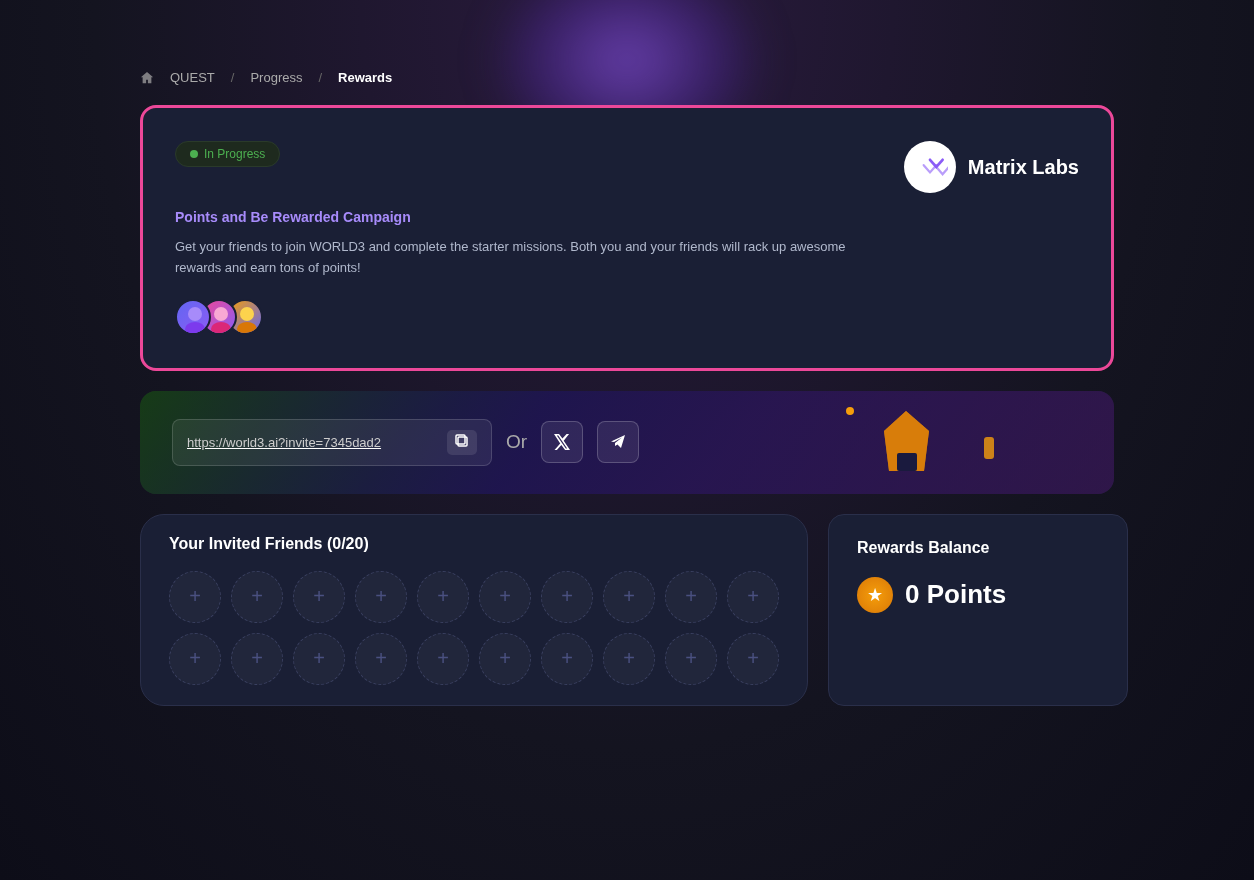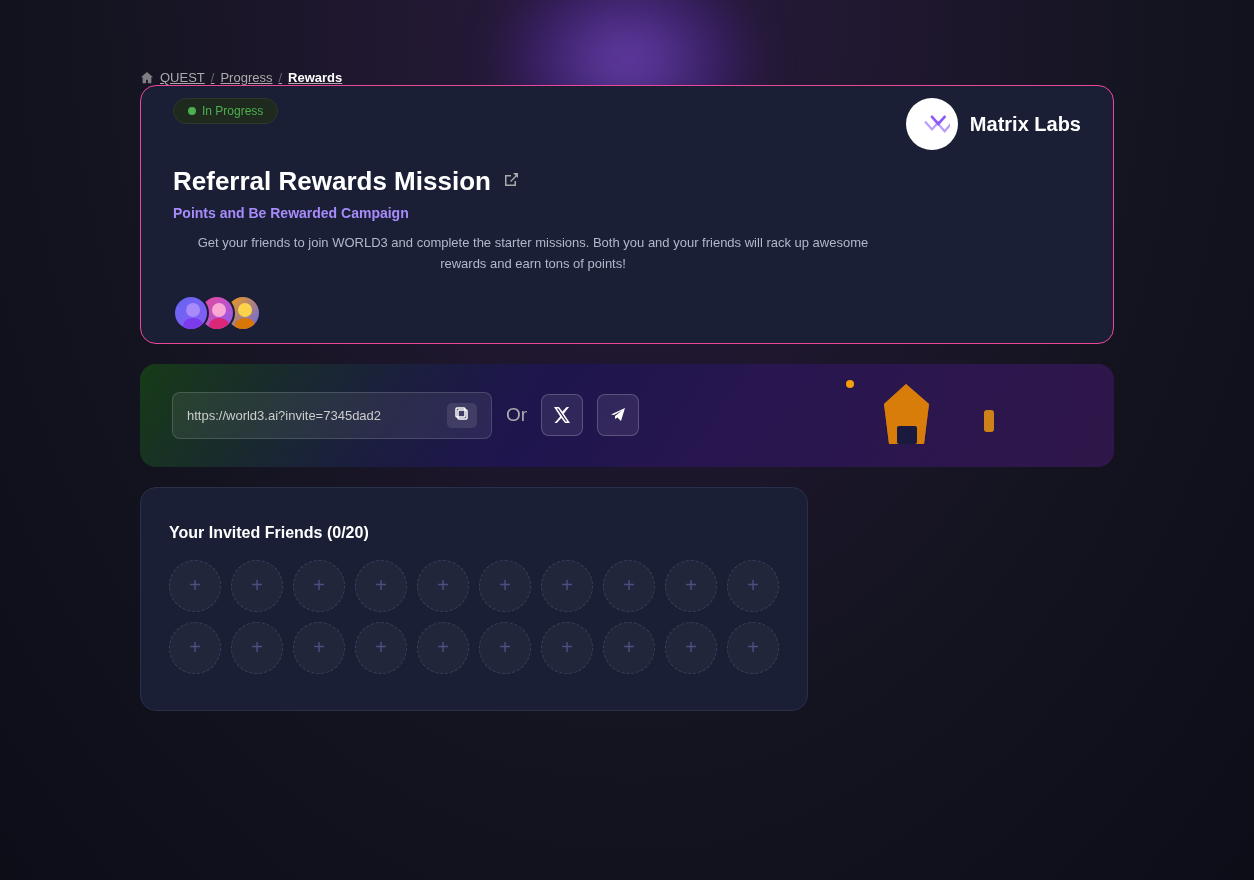--- a/index.html
+++ b/index.html
@@ -33,47 +33,47 @@
       position: relative;
       z-index: 1;
       padding: 30px 140px;
       padding-top: 70px;
     }
 
     
     .breadcrumb {
       display: flex;
       align-items: center;
-      gap: 6px;
+      gap: 16px;
+      margin-bottom: 20px;
       font-size: 13px;
       color: #aaa;
-      text-decoration: underline;
     }
 
     .breadcrumb-home-icon {
       width: 14px;
       height: 14px;
       opacity: 0.7;
     }
 
     .breadcrumb-separator {
       color: #666;
     }
 
     .breadcrumb-current {
       color: #fff;
       font-weight: 600;
     }
 
     
     .mission-card {
       background: #1a1f35;
-      border: 1px solid #ec4899;
+      border: 3px solid #ec4899;
       border-radius: 16px;
-      padding: 12px 32px;
+      padding: 33px 32px;
       margin-bottom: 20px;
       position: relative;
     }
 
     .mission-header-row {
       display: flex;
       justify-content: space-between;
       align-items: flex-start;
       margin-bottom: 16px;
     }
@@ -146,21 +146,20 @@
       color: #a78bfa;
       margin-bottom: 12px;
     }
 
     .mission-description {
       font-size: 13px;
       color: #b0b8cc;
       line-height: 1.6;
       max-width: 720px;
       margin-bottom: 20px;
-      text-align: center;
     }
 
     .avatars-row {
       display: flex;
       align-items: center;
     }
 
     .avatar-circle {
       width: 36px;
       height: 36px;
@@ -207,20 +206,21 @@
 
     .invite-url-box {
       display: flex;
       align-items: center;
       background: rgba(255,255,255,0.07);
       border: 1px solid rgba(255,255,255,0.15);
       border-radius: 8px;
       padding: 10px 14px;
       gap: 10px;
       min-width: 320px;
+      text-decoration: underline;
     }
 
     .invite-url-text {
       font-size: 13px;
       color: #ccc;
       flex: 1;
     }
 
     .copy-icon-btn {
       cursor: pointer;
@@ -254,22 +254,22 @@
     
     .bottom-row {
       display: grid;
       grid-template-columns: 1fr 300px;
       gap: 20px;
     }
 
     .friends-card {
       background: #1a1f35;
       border: 1px solid #2a2f4a;
-      border-radius: 16px;
-      padding: 36px 28px;
+      border-radius: 24px;
+      padding: 20px 28px;
     }
 
     .friends-title {
       font-size: 16px;
       font-weight: 600;
       color: #fff;
       margin-bottom: 18px;
     }
 
     .friends-grid {
@@ -368,28 +368,20 @@
               <path d="M15 4 L22 12 L29 4" stroke="#8b5cf6" stroke-width="3" fill="none" stroke-linecap="round"></path>
               <path d="M8 10 L15 18 L22 10" stroke="#8b5cf6" stroke-width="2.5" fill="none" stroke-linecap="round" opacity="0.6"></path>
               <path d="M22 12 L29 20 L36 12" stroke="#8b5cf6" stroke-width="2.5" fill="none" stroke-linecap="round" opacity="0.6"></path>
             </g>
           </svg>
         </div>
         <span class="brand-name">Matrix Labs</span>
       </div>
     </div>
 
-    <div class="mission-title-row">
-      <h1 class="mission-title">Referral Rewards Mission</h1>
-      <span class="external-link-icon">
-        <svg width="16" height="16" viewBox="0 0 16 16" fill="currentColor">
-          <path d="M10 1h5v5l-1.5-1.5-5.5 5.5-1-1 5.5-5.5L10 1zM2 3h6v1.5H3.5v8h8V9H13v5H2V3z"></path>
-        </svg>
-      </span>
-    </div>
 
     <p class="mission-subtitle">Points and Be Rewarded Campaign</p>
     <p class="mission-description">Get your friends to join WORLD3 and complete the starter missions. Both you and your friends will rack up awesome rewards and earn tons of points!</p>
 
     <div class="avatars-row">
       <div class="avatar-circle" style="background: linear-gradient(135deg, #6366f1, #8b5cf6); z-index:3;">
         <svg viewBox="0 0 36 36" width="36" height="36">
           <circle cx="18" cy="13" r="7" fill="#a78bfa"></circle>
           <ellipse cx="18" cy="28" rx="10" ry="7" fill="#7c3aed"></ellipse>
         </svg>
@@ -468,16 +460,25 @@
           <div class="friend-slot">+</div>
           <div class="friend-slot">+</div>
           <div class="friend-slot">+</div>
           <div class="friend-slot">+</div>
           <div class="friend-slot">+</div>
           <div class="friend-slot">+</div>
           <div class="friend-slot">+</div>
         </div>
     </div>
 
+    <div class="rewards-card">
+      <h3 class="rewards-title">Rewards Balance</h3>
+      <div class="points-row">
+        <div class="star-icon">
+          <span>★</span>
+        </div>
+        <span class="points-text">0 Points</span>
+      </div>
+    </div>
 
   </div>
 
 </div>
 
 </body></html>

